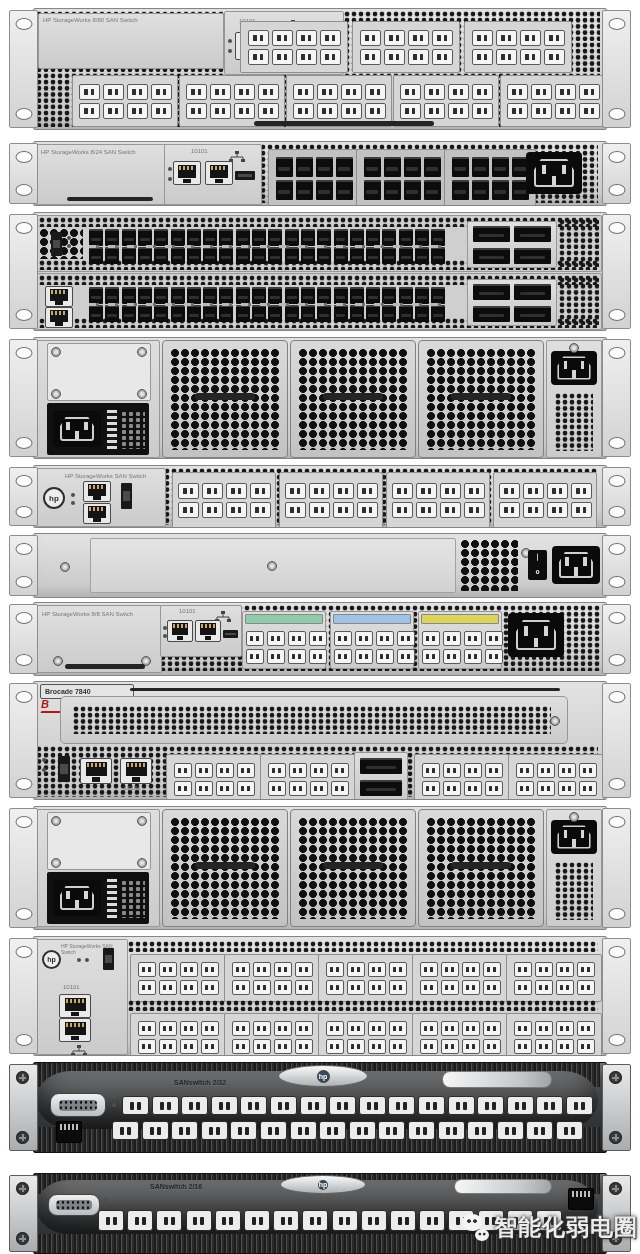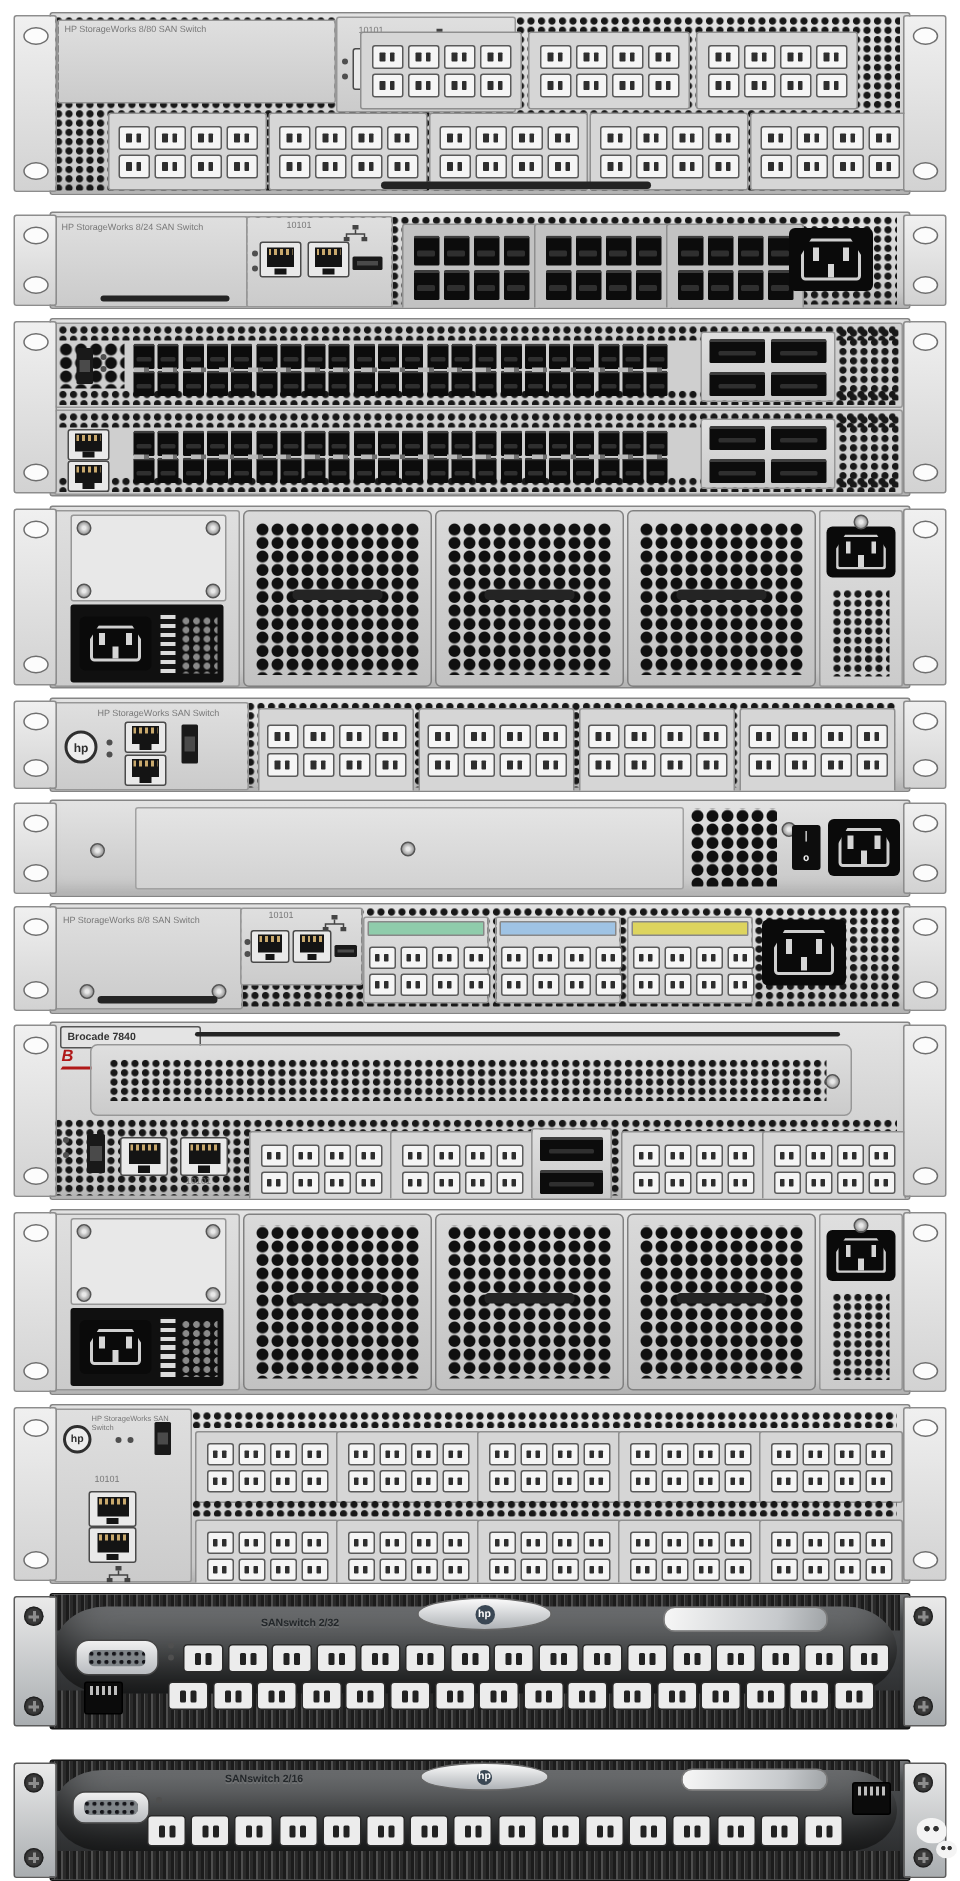--- a/index.html
+++ b/index.html
@@ -71,20 +71,21 @@
 </style>
 </head>
 <body>
 
 <div id="stage">
   <div class="watermark">
     <span class="wx">
         <span class="b1"></span>
         <span class="b2"></span>
       </span>
+    <span>智能化弱电圈</span>
   </div>
 <div class="device" style="top: 8px; height: 122px;">
       <div class="ear l">
         <div class="ohole" style="top: 7px;"></div>
         <div class="ohole" style="bottom: 7px;"></div>
       </div>
       <div class="ear r">
         <div class="ohole" style="top: 7px;"></div>
         <div class="ohole" style="bottom: 7px;"></div>
       </div>

